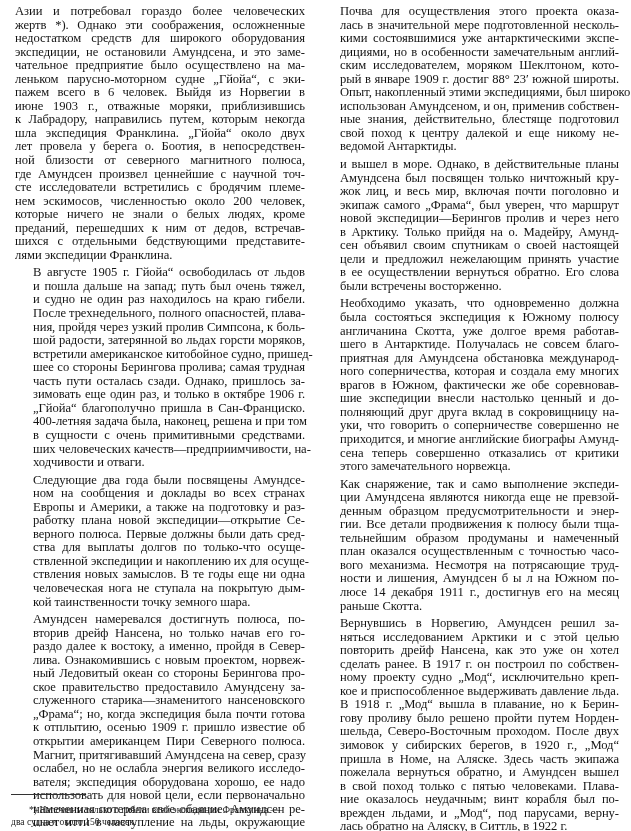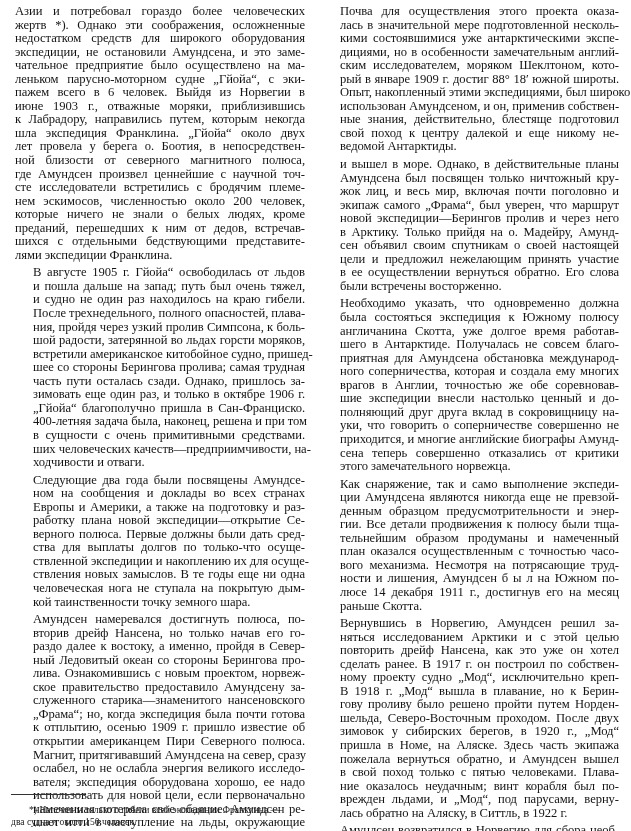--- a/index.html
+++ b/index.html
@@ -84,43 +84,43 @@
         <span class="ln">ства для выплаты долгов по только-что осуще-</span>
         <span class="ln">ствленной экспедиции и накоплению их для осуще-</span>
         <span class="ln">ствления новых замыслов. В те годы еще ни одна</span>
         <span class="ln">человеческая нога не ступала на покрытую дым-</span>
         <span class="ln last">кой таинственности точку земного шара.</span>
       </p>
       <p class="indent">
         <span class="ln">Амундсен намеревался достигнуть полюса, по-</span>
         <span class="ln">вторив дрейф Нансена, но только начав его го-</span>
         <span class="ln">раздо далее к востоку, а именно, пройдя в Север-</span>
+        <span class="ln">лива. Ознакомившись с новым проектом, норвеж-</span>
         <span class="ln">ный Ледовитый океан со стороны Берингова про-</span>
-        <span class="ln">лива. Ознакомившись с новым проектом, норвеж-</span>
         <span class="ln">ское правительство предоставило Амундсену за-</span>
         <span class="ln">служенного старика—знаменитого нансеновского</span>
         <span class="ln">„Фрама“; но, когда экспедиция была почти готова</span>
         <span class="ln">к отплытию, осенью 1909 г. пришло известие об</span>
         <span class="ln">открытии американцем Пири Северного полюса.</span>
         <span class="ln">Магнит, притягивавший Амундсена на север, сразу</span>
         <span class="ln">ослабел, но не ослабла энергия великого исследо-</span>
         <span class="ln">вателя; экспедиция оборудована хорошо, ее надо</span>
         <span class="ln">использовать для новой цели, если первоначально</span>
         <span class="ln">намеченная потеряла свое обаяние. Амундсен ре-</span>
         <span class="ln">шает итти в наступление на льды, окружающие</span>
       </p>
     </div>
   <div class="col col-right" id="col-right">
       <p class="indent">
         <span class="ln">Почва для осуществления этого проекта оказа-</span>
         <span class="ln">лась в значительной мере подготовленной несколь-</span>
         <span class="ln">кими состоявшимися уже антарктическими экспе-</span>
         <span class="ln">дициями, но в особенности замечательным англий-</span>
         <span class="ln">ским исследователем, моряком Шеклтоном, кото-</span>
-        <span class="ln">рый в январе 1909 г. достиг 88° 18′ южной широты.</span>
+        <span class="ln">рый в январе 1909 г. достиг 88° 23′ южной широты.</span>
         <span class="ln">Опыт, накопленный этими экспедициями, был широко</span>
         <span class="ln">использован Амундсеном, и он, применив собствен-</span>
         <span class="ln">ные знания, действительно, блестяще подготовил</span>
         <span class="ln">свой поход к центру далекой и еще никому не-</span>
         <span class="ln last">ведомой Антарктиды.</span>
       </p>
       <p class="indent">
         <span class="ln">и вышел в море. Однако, в действительные планы</span>
         <span class="ln">Амундсена был посвящен только ничтожный кру-</span>
         <span class="ln">жок лиц, и весь мир, включая почти поголовно и</span>
@@ -132,21 +132,21 @@
         <span class="ln">в ее осуществлении вернуться обратно. Его слова</span>
         <span class="ln last">были встречены восторженно.</span>
       </p>
       <p class="indent">
         <span class="ln">Необходимо указать, что одновременно должна</span>
         <span class="ln">была состояться экспедиция к Южному полюсу</span>
         <span class="ln">англичанина Скотта, уже долгое время работав-</span>
         <span class="ln">шего в Антарктиде. Получалась не совсем благо-</span>
         <span class="ln">приятная для Амундсена обстановка международ-</span>
         <span class="ln">ного соперничества, которая и создала ему многих</span>
-        <span class="ln">врагов в Англии, точностью же обе соревновав-</span>
+        <span class="ln">врагов в Южном, фактически же обе соревновав-</span>
         <span class="ln">шие экспедиции внесли настолько ценный и до-</span>
         <span class="ln">полняющий друг друга вклад в сокровищницу на-</span>
         <span class="ln">уки, что говорить о соперничестве совершенно не</span>
         <span class="ln">приходится, и многие английские биографы Амунд-</span>
         <span class="ln">сена теперь совершенно отказались от критики</span>
         <span class="ln last">этого замечательного норвежца.</span>
       </p>
       <p class="indent">
         <span class="ln">Как снаряжение, так и само выполнение экспеди-</span>
         <span class="ln">ции Амундсена являются никогда еще не превзой-</span>
@@ -158,20 +158,21 @@
         <span class="ln">ности и лишения, Амундсен б ы л на Южном по-</span>
         <span class="ln">люсе 14 декабря 1911 г., достигнув его на месяц</span>
         <span class="ln last">раньше Скотта.</span>
       </p>
       <p class="indent">
         <span class="ln">Вернувшись в Норвегию, Амундсен решил за-</span>
         <span class="ln">няться исследованием Арктики и с этой целью</span>
         <span class="ln">повторить дрейф Нансена, как это уже он хотел</span>
         <span class="ln">сделать ранее. В 1917 г. он построил по собствен-</span>
         <span class="ln">ному проекту судно „Мод“, исключительно креп-</span>
+        <span class="ln">кое и приспособленное выдерживать давление льда.</span>
         <span class="ln">В 1918 г. „Мод“ вышла в плавание, но к Берин-</span>
         <span class="ln">гову проливу было решено пройти путем Норден-</span>
         <span class="ln">шельда, Северо-Восточным проходом. После двух</span>
         <span class="ln">зимовок у сибирских берегов, в 1920 г., „Мод“</span>
         <span class="ln">пришла в Номе, на Аляске. Здесь часть экипажа</span>
         <span class="ln">пожелала вернуться обратно, и Амундсен вышел</span>
         <span class="ln">в свой поход только с пятью человеками. Плава-</span>
         <span class="ln">ние оказалось неудачным; винт корабля был по-</span>
         <span class="ln">врежден льдами, и „Мод“, под парусами, верну-</span>
         <span class="ln last">лась обратно на Аляску, в Ситтль, в 1922 г.</span>

